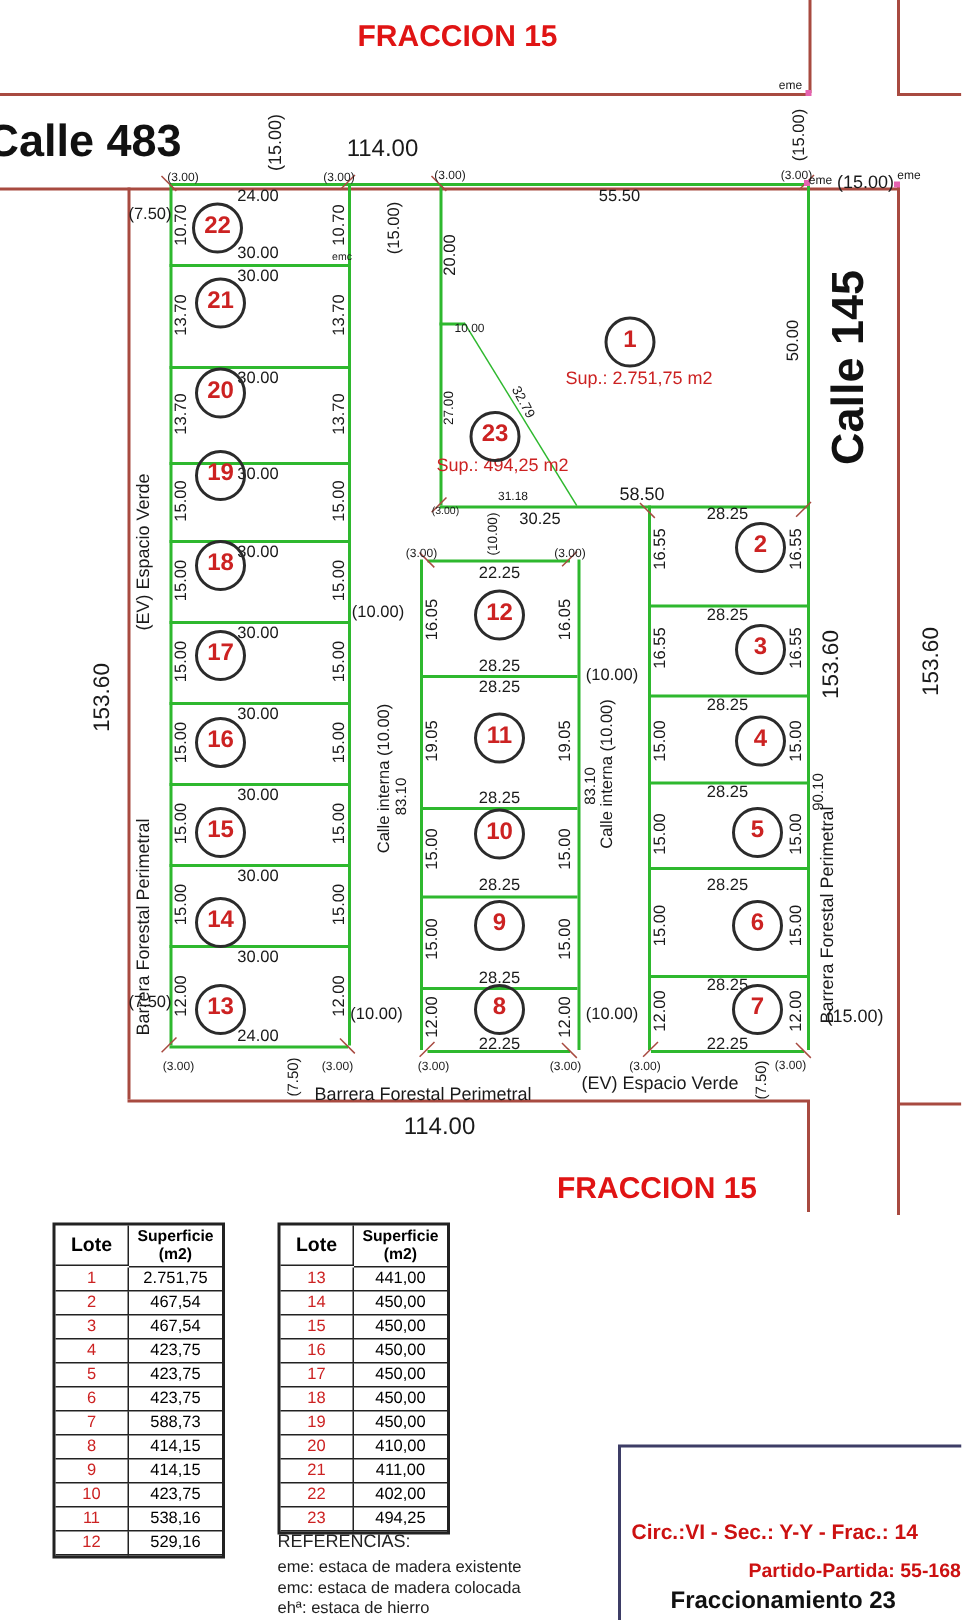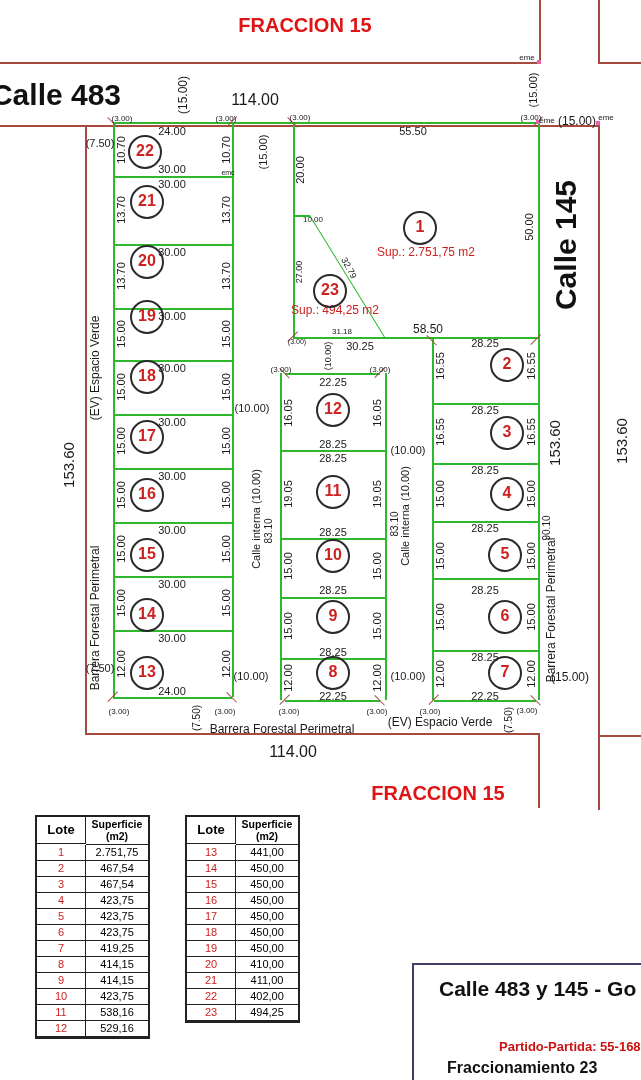--- a/index.html
+++ b/index.html
@@ -278,21 +278,21 @@
       <div class="trow">
         <div class="tcell c1" style="color: rgb(204, 34, 34);">5</div>
         <div class="tcell c2">423,75</div>
       </div>
       <div class="trow">
         <div class="tcell c1" style="color: rgb(204, 34, 34);">6</div>
         <div class="tcell c2">423,75</div>
       </div>
       <div class="trow">
         <div class="tcell c1" style="color: rgb(204, 34, 34);">7</div>
-        <div class="tcell c2">419,25</div>
+        <div class="tcell c2">588,73</div>
       </div>
       <div class="trow">
         <div class="tcell c1" style="color: rgb(204, 34, 34);">8</div>
         <div class="tcell c2">414,15</div>
       </div>
       <div class="trow">
         <div class="tcell c1" style="color: rgb(204, 34, 34);">9</div>
         <div class="tcell c2">414,15</div>
       </div>
       <div class="trow">
@@ -354,18 +354,24 @@
       </div>
       <div class="trow">
         <div class="tcell c1" style="color: rgb(204, 34, 34);">22</div>
         <div class="tcell c2">402,00</div>
       </div>
       <div class="trow">
         <div class="tcell c1" style="color: rgb(204, 34, 34);">23</div>
         <div class="tcell c2">494,25</div>
       </div>
     </div>
+  <div id="referencias" style="left: 185px; top: 1020px;">
+    <div id="ref-title">REFERENCIAS:</div>
+  <div class="rline">eme: estaca de madera existente</div>
+      <div class="rline">emc: estaca de madera colocada</div>
+      <div class="rline">ehª: estaca de hierro</div>
+    </div>
   <div id="title-block" style="left: 412px; top: 963px; width: 300px; height: 130px;">
-    <span class="t1" style="left:25px;top:12px;">Calle 483 y 145 - Go</span>
+    <span class="t2" style="left: 7px; top: 48px; font-size: 14px; color: rgb(204, 17, 17);">Circ.:VI - Sec.: Y-Y - Frac.: 14</span>
     <span class="t3" style="left: 85px; top: 74px; font-size: 13px; color: rgb(204, 17, 17);">Partido-Partida: 55-168.</span>
     <span class="t4" style="left:33px;top:94px;">Fraccionamiento 23</span>
   </div>
 </div>
 
 </body></html>

